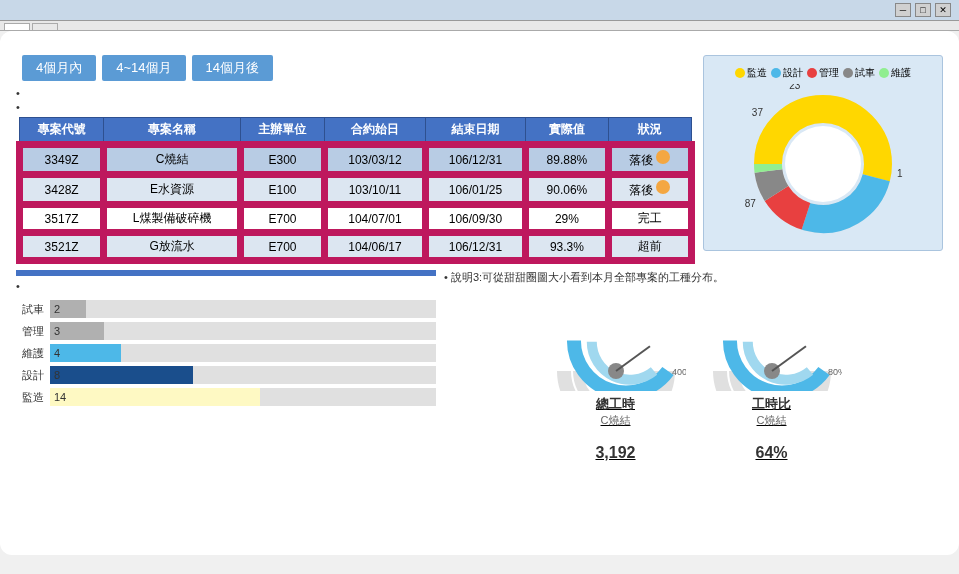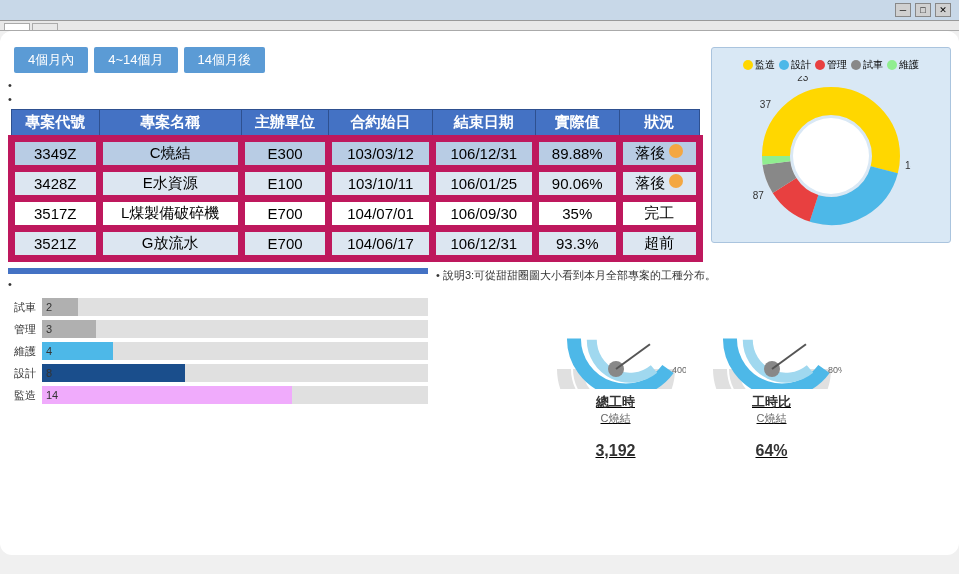--- a/index.html
+++ b/index.html
@@ -45,21 +45,21 @@
       font-size: 12px;
       cursor: pointer;
       margin-right: 2px;
     }
     .tab.active {
       background: #fff;
       font-weight: bold;
     }
     .main-content {
       background: #fff;
-      padding: 8px;
+      padding: 16px;
       height: calc(574px - 50px);
       overflow: hidden;
       border-radius: 12px;
     }
     .page-title {
       text-align: center;
       font-size: 22px;
       font-weight: bold;
       color: #333;
       margin-bottom: 8px;
@@ -97,21 +97,21 @@
     .note-text {
       font-size: 11px;
       color: #333;
       margin-bottom: 2px;
     }
     .note-text::before { content: '•'; margin-right: 4px; }
     .project-table {
       width: 100%;
       border-collapse: collapse;
       margin-top: 4px;
-      font-size: 15px;
+      font-size: 12px;
     }
     .project-table th {
       background: #4472c4;
       color: #fff;
       padding: 3px 5px;
       text-align: center;
       border: 1px solid #2e5090;
     }
     .project-table td {
       padding: 2px 5px;
@@ -307,21 +307,21 @@
               <td>106/01/25</td>
               <td>90.06%</td>
               <td>落後 <span class="status-circle status-orange"></span></td>
             </tr>
             <tr>
               <td>3517Z</td>
               <td>L煤製備破碎機</td>
               <td>E700</td>
               <td>104/07/01</td>
               <td>106/09/30</td>
-              <td>35%</td>
+              <td>29%</td>
               <td>完工 </td>
             </tr>
             <tr>
               <td>3521Z</td>
               <td>G放流水</td>
               <td>E700</td>
               <td>104/06/17</td>
               <td>106/12/31</td>
               <td>93.3%</td>
               <td>超前 </td>
@@ -416,21 +416,21 @@
             <div class="bar-label">設計</div>
             <div class="bar-track">
               <div class="bar-fill" style="width:142.85714285714283px;background:#1a4e8c">
     <span class="bar-value">8</span>
   </div>
             </div>
           </div>
           <div class="bar-row">
             <div class="bar-label">監造</div>
             <div class="bar-track">
-              <div class="bar-fill" style="width:250px;background:#f0abfc">
+              <div class="bar-fill" style="width:210px;background:#fef9c3">
     <span class="bar-value">14</span>
   </div>
             </div>
           </div>
         </div>
     </div>
     <div class="bottom-right" id="gauge-container">
     <div style="flex: 1 1 0%; display: flex; flex-direction: column;">
           <div style="font-size: 11px; color: rgb(51, 51, 51); margin-bottom: 6px;">• 說明3:可從甜甜圈圖大小看到本月全部專案的工種分布。</div>
           <div style="display: flex; gap: 16px; align-items: center; justify-content: center; text-decoration: underline;">

